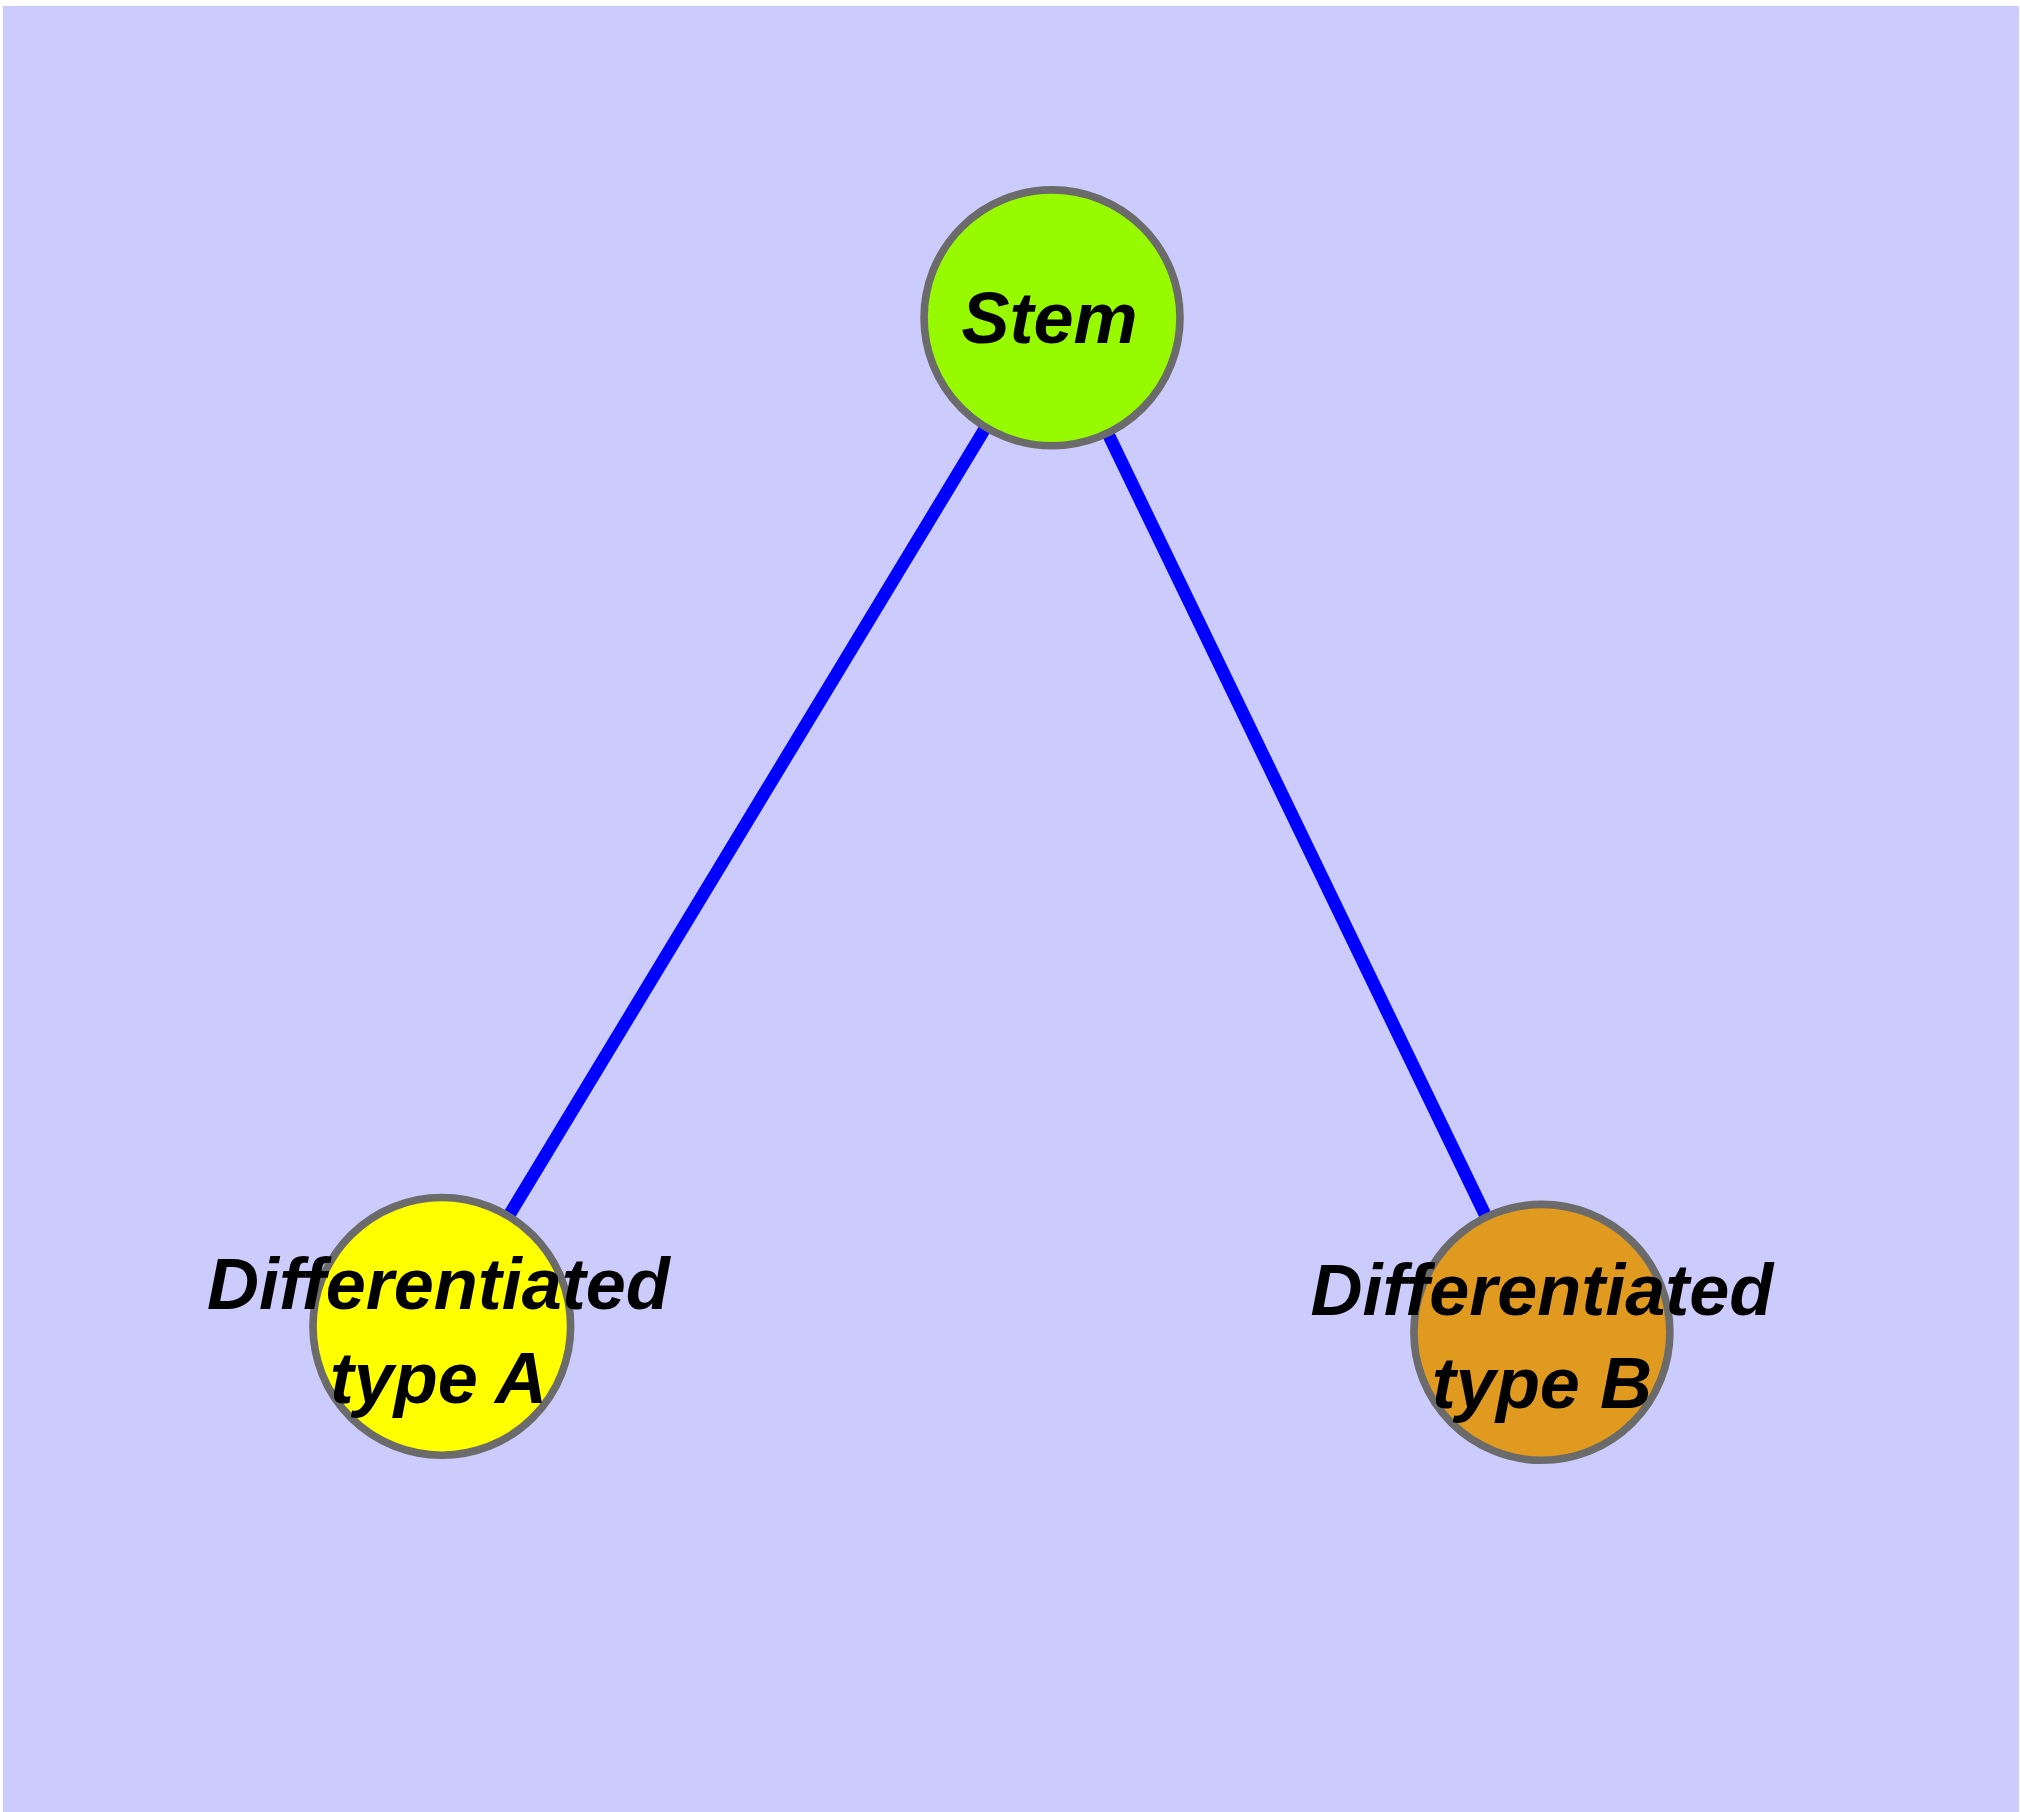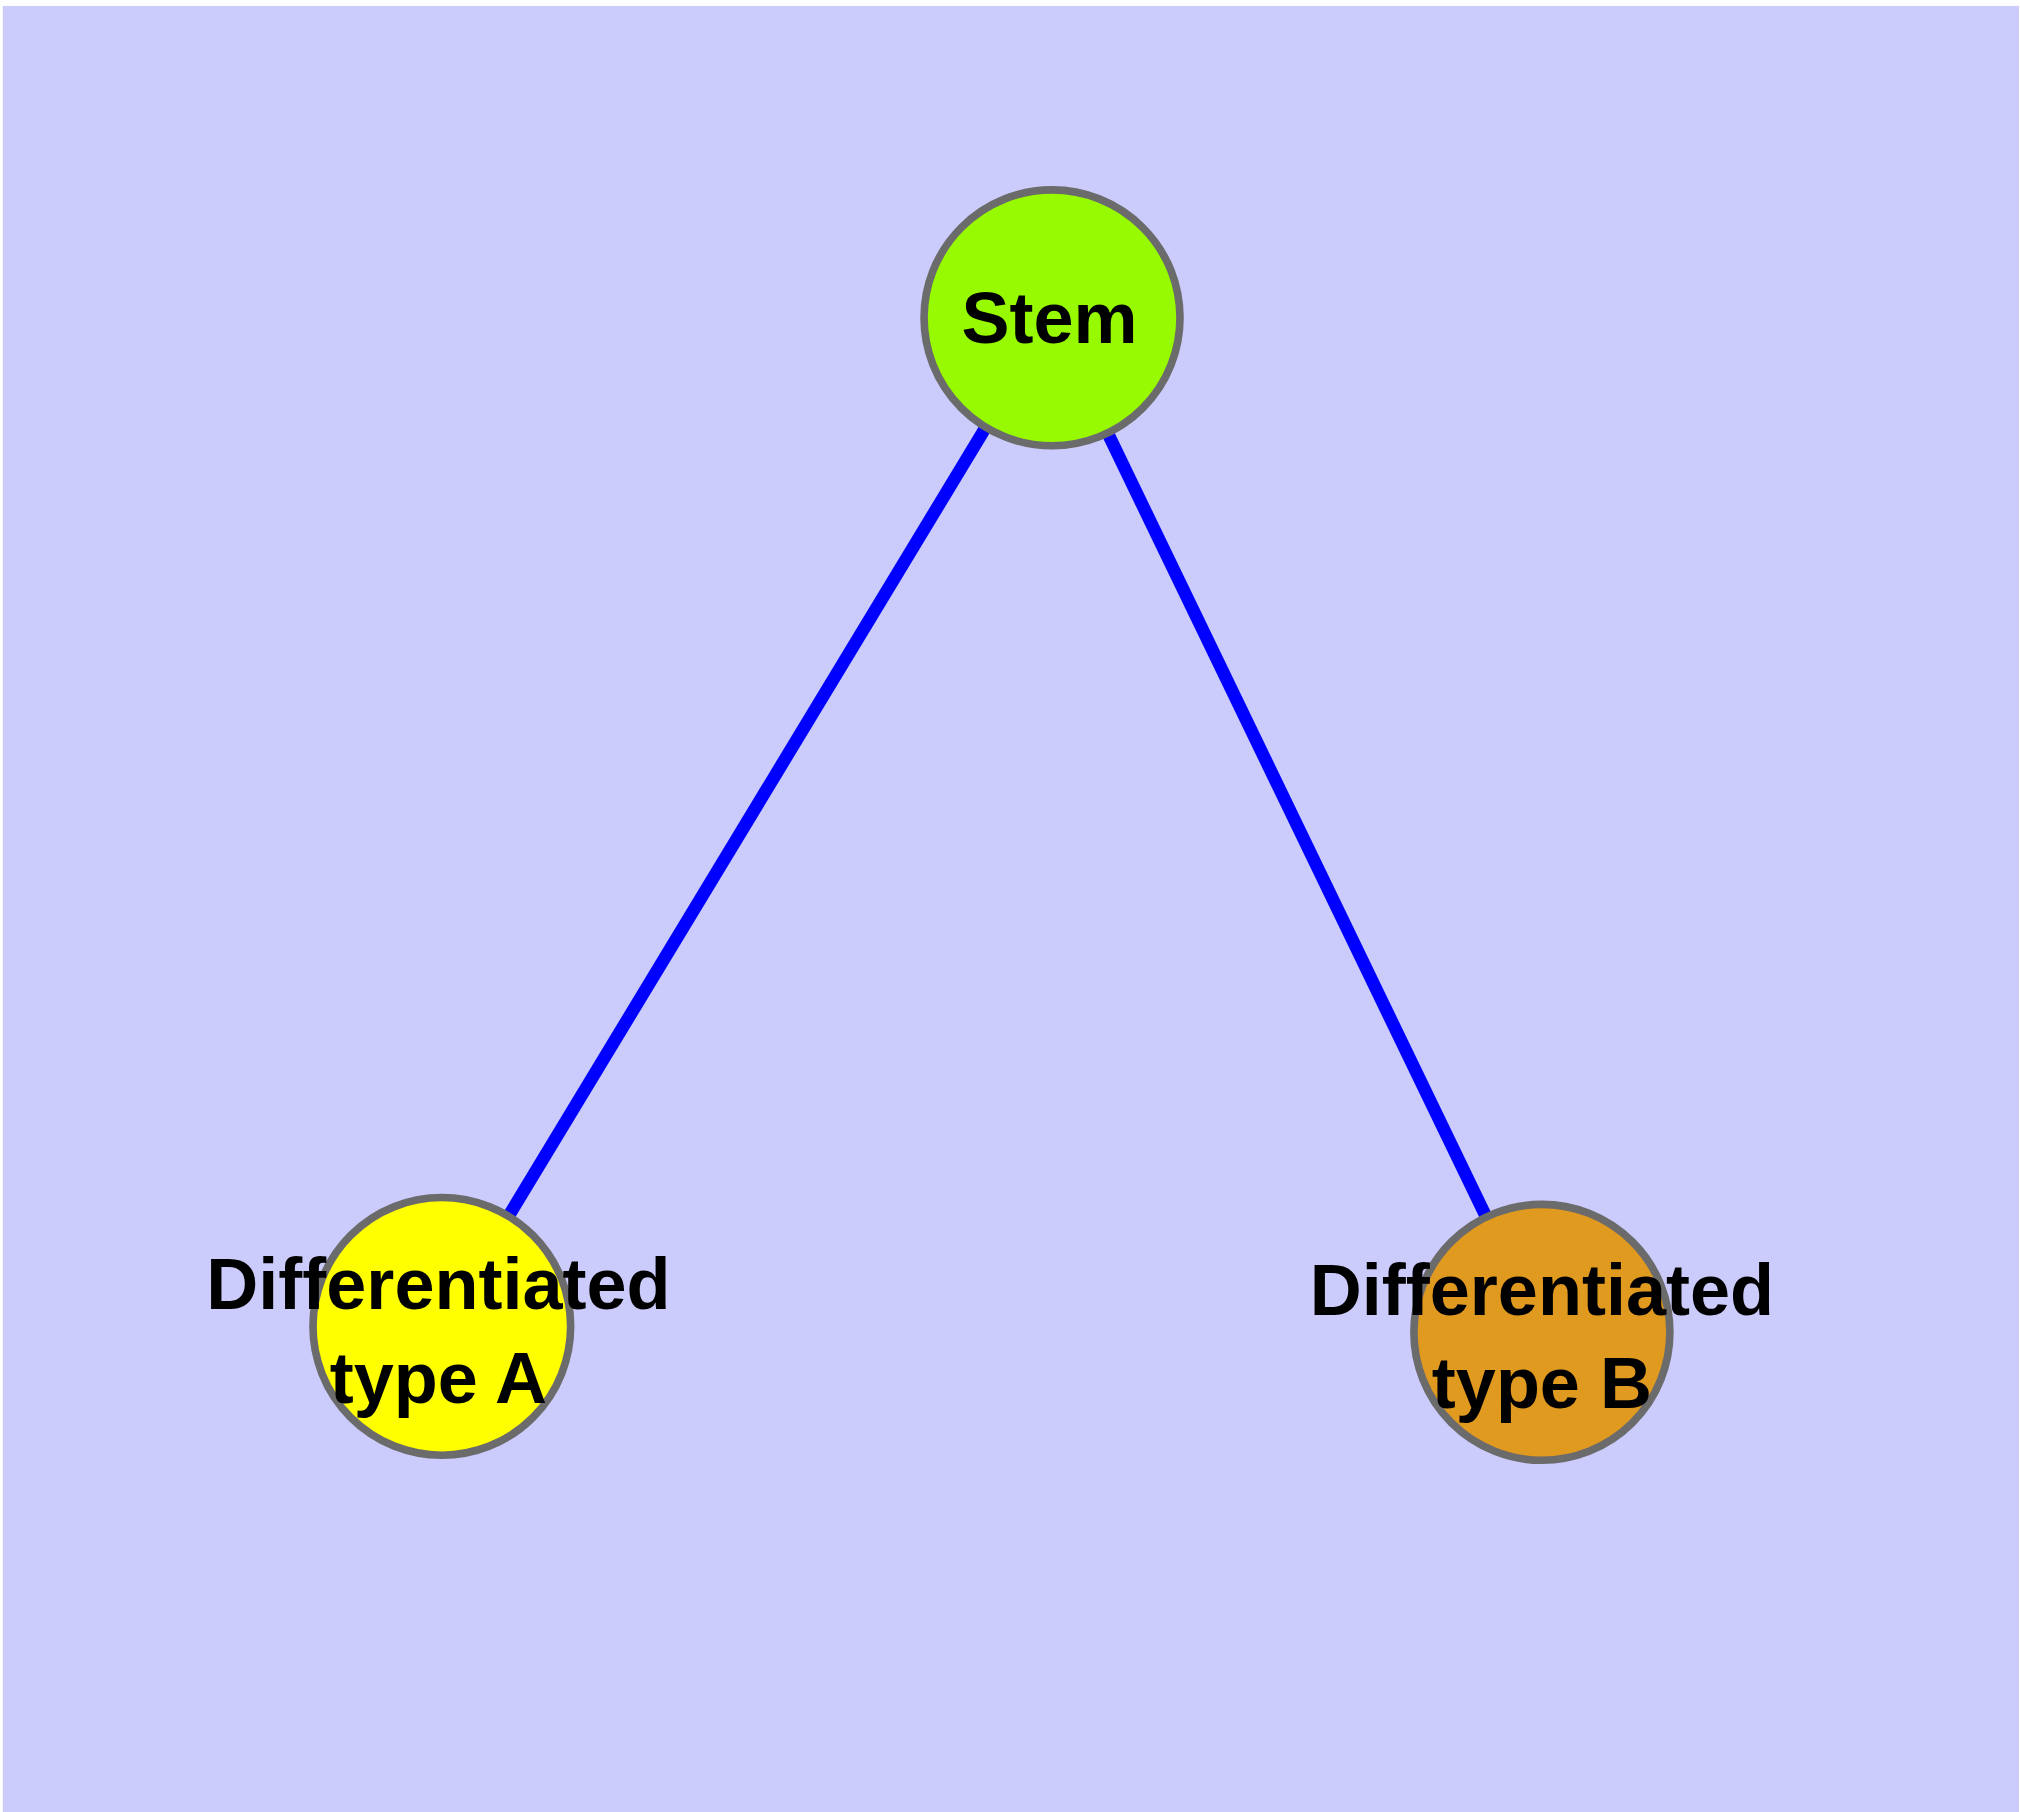--- a/index.html
+++ b/index.html
@@ -9,20 +9,21 @@
     height: 1812px;
     overflow: hidden;
     background: #ffffff;
     font-family: "Liberation Sans", sans-serif;
   }
   .diagram-wrap {
     position: absolute;
     inset: 0;
     width: 1969px;
     height: 1812px;
+    font-style: italic;
   }
   svg {
     display: block;
     width: 2021px;
     height: 1812px;
   }
   .node-label {
     font-family: "Liberation Sans", "DejaVu Sans", sans-serif;
     font-weight: 700;
     font-size: 85px;

